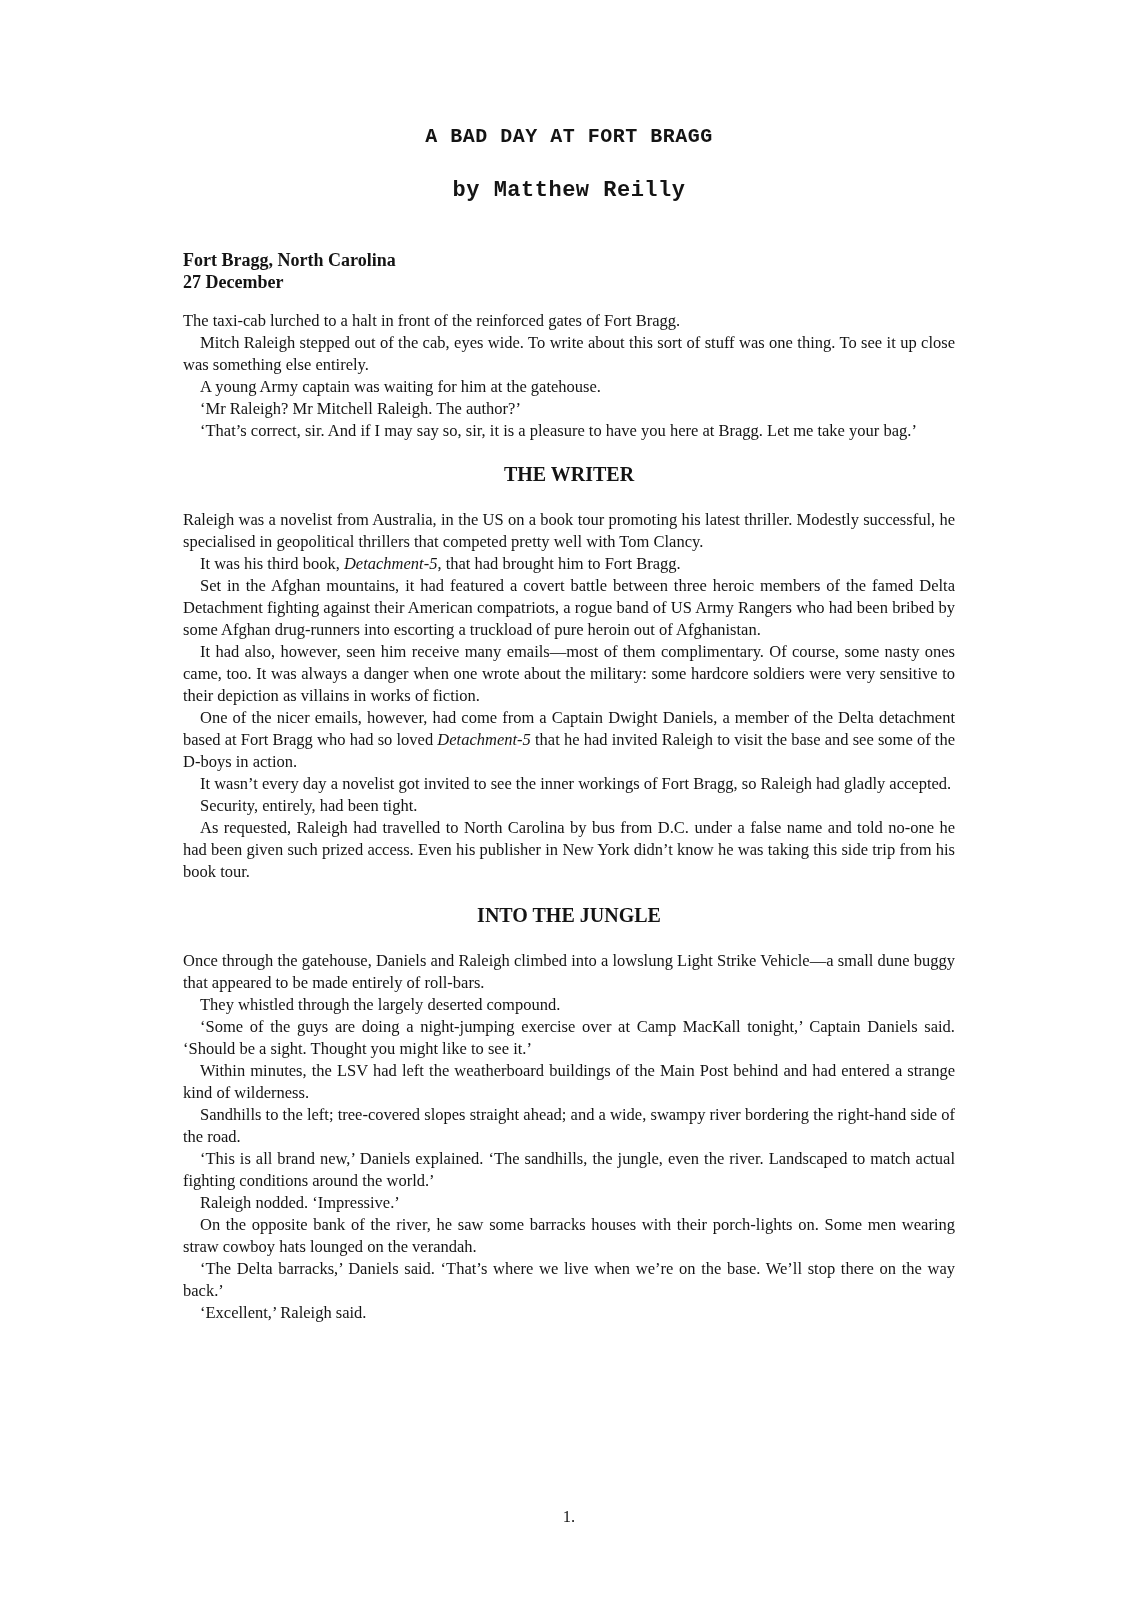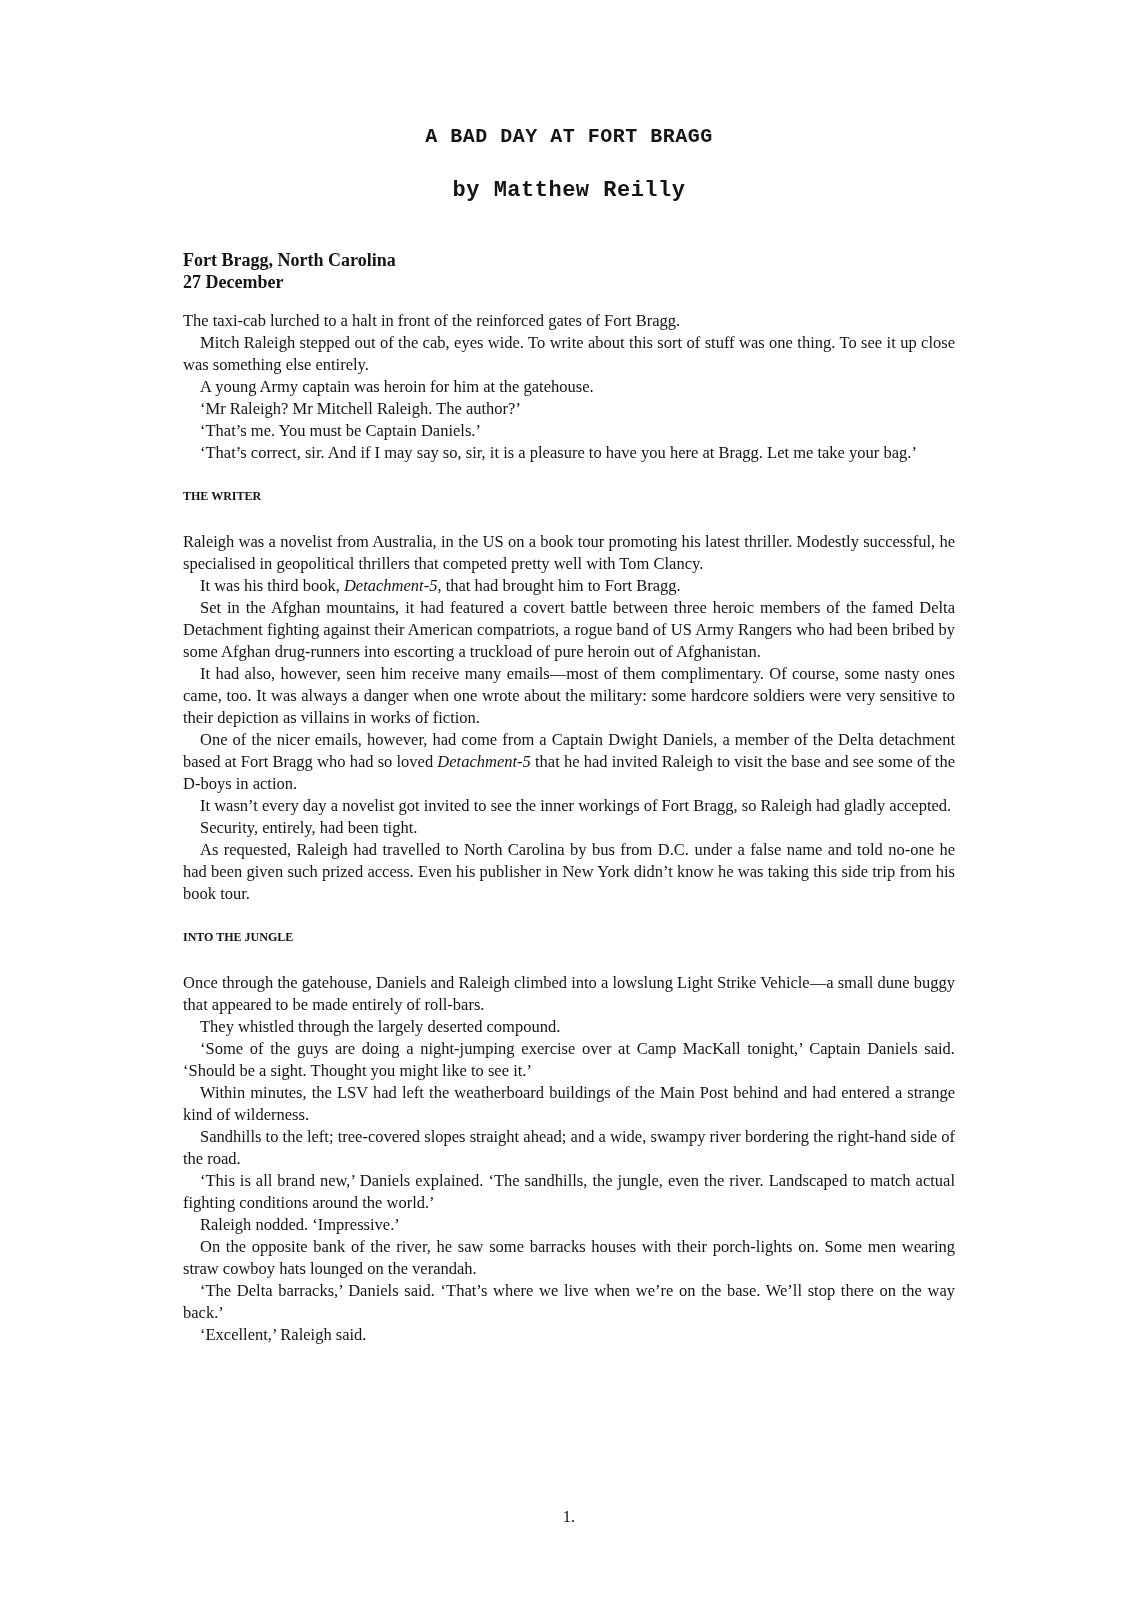--- a/index.html
+++ b/index.html
@@ -46,24 +46,25 @@
     text-align: center;
     margin: 0 0 47px 0;
   }
   .dateline {
     font-size: 18px;
     line-height: 22px;
     font-weight: bold;
     margin: 0 0 17px 0;
   }
   .section-heading {
-    font-size: 12px;
+    font-size: 20px;
     line-height: 22px;
     font-weight: bold;
     margin: 21px 0 24px 0;
+    text-align: center;
   }
   .para {
     font-size: 16.5px;
     line-height: 22px;
     margin: 0;
     text-align: justify;
     hyphens: none;
   }
   .para.indent {
     text-indent: 17px;
@@ -88,23 +89,22 @@
   <div class="content">
     <h1 class="doc-title">A BAD DAY AT FORT BRAGG</h1>
     <h2 class="doc-byline">by Matthew Reilly</h2>
     <div class="dateline">
       <div>Fort Bragg, North Carolina</div>
       <div>27 December</div>
     </div>
     <div>
         <p class="para"><span>The taxi-cab lurched to a halt in front of the reinforced gates of Fort Bragg.</span></p>
         <p class="para indent"><span>Mitch Raleigh stepped out of the cab, eyes wide. To write about this sort of stuff was one thing. To see it up close was something else entirely.</span></p>
-        <p class="para indent"><span>A young Army captain was heroin for him at the gatehouse.</span></p>
+        <p class="para indent"><span>A young Army captain was waiting for him at the gatehouse.</span></p>
         <p class="para indent"><span>‘Mr Raleigh? Mr Mitchell Raleigh. The author?’</span></p>
-        <p class="para indent"><span>‘That’s me. You must be Captain Daniels.’</span></p>
         <p class="para indent"><span>‘That’s correct, sir. And if I may say so, sir, it is a pleasure to have you here at Bragg. Let me take your bag.’</span></p>
         <h3 class="section-heading">THE WRITER</h3>
         <p class="para"><span>Raleigh was a novelist from Australia, in the US on a book tour promoting his latest thriller. Modestly successful, he specialised in geopolitical thrillers that competed pretty well with Tom Clancy.</span></p>
         <p class="para indent"><span>It was his third book, </span><span class="em">Detachment-5</span><span>, that had brought him to Fort Bragg.</span></p>
         <p class="para indent"><span>Set in the Afghan mountains, it had featured a covert battle between three heroic members of the famed Delta Detachment fighting against their American compatriots, a rogue band of US Army Rangers who had been bribed by some Afghan drug-runners into escorting a truckload of pure heroin out of Afghanistan.</span></p>
         <p class="para indent"><span>It had also, however, seen him receive many emails—most of them complimentary. Of course, some nasty ones came, too. It was always a danger when one wrote about the military: some hardcore soldiers were very sensitive to their depiction as villains in works of fiction.</span></p>
         <p class="para indent"><span>One of the nicer emails, however, had come from a Captain Dwight Daniels, a member of the Delta detachment based at Fort Bragg who had so loved </span><span class="em">Detachment-5</span><span> that he had invited Raleigh to visit the base and see some of the D-boys in action.</span></p>
         <p class="para indent"><span>It wasn’t every day a novelist got invited to see the inner workings of Fort Bragg, so Raleigh had gladly accepted.</span></p>
         <p class="para indent"><span>Security, entirely, had been tight.</span></p>
         <p class="para indent"><span>As requested, Raleigh had travelled to North Carolina by bus from D.C. under a false name and told no-one he had been given such prized access. Even his publisher in New York didn’t know he was taking this side trip from his book tour.</span></p>

